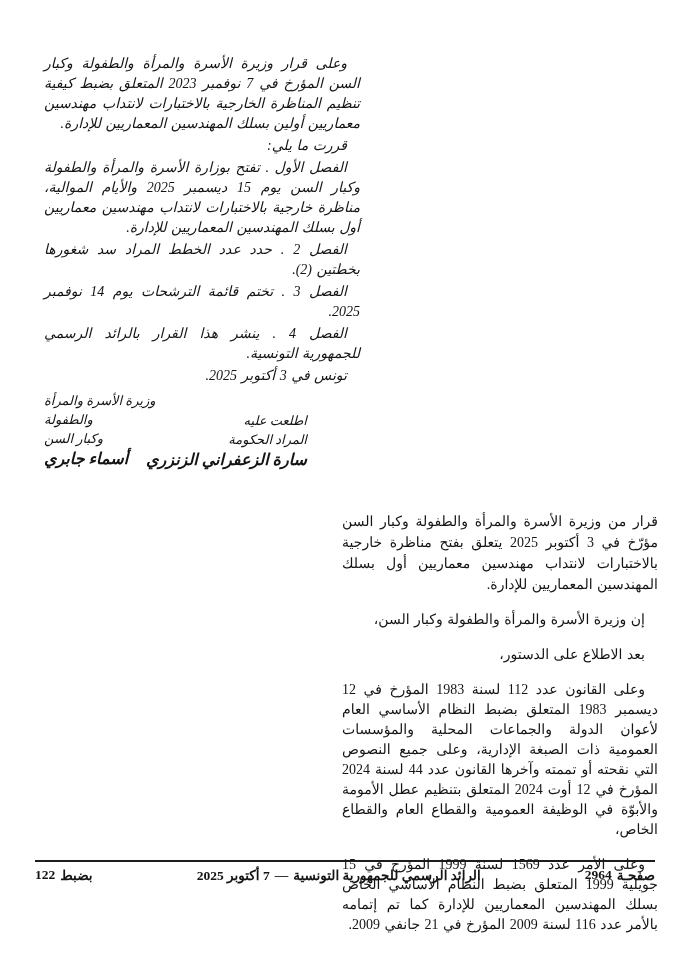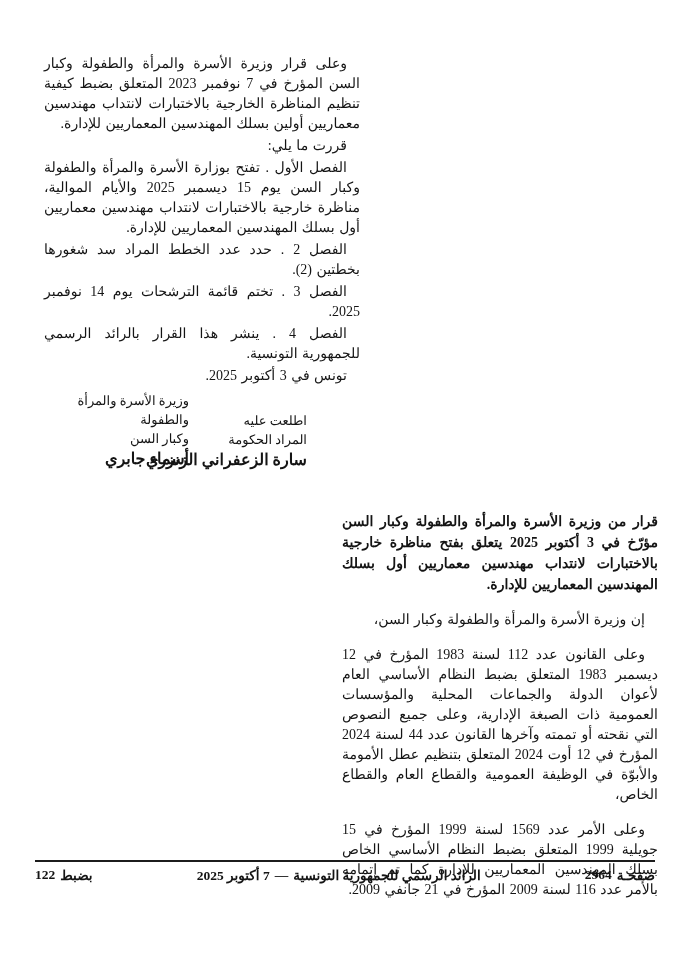--- a/index.html
+++ b/index.html
@@ -21,36 +21,37 @@
     background: #ffffff;
   }
   .col {
     position: absolute;
     direction: rtl;
   }
   .col-left {
     left: 44px;
     top: 54px;
     width: 316px;
+    font-style: italic;
   }
   .col-right {
     left: 342px;
     top: 511px;
     width: 316px;
   }
   .par {
     margin: 0 0 2px 0;
     font-size: 14px;
     line-height: 20px;
     text-align: justify;
     text-indent: 13px;
     word-spacing: 1px;
   }
   .title-par {
-    font-weight: 700;
+    font-weight: 400;
     text-indent: 0;
     line-height: 21px;
     margin-bottom: 4px;
   }
   .single-line {
     text-align: right;
   }
   .gap-top {
     margin-top: 15px;
     font-family: Liberation Serif, serif;
@@ -60,21 +61,21 @@
     height: 78px;
     margin-top: 5px;
     font-size: 13px;
     line-height: 19px;
   }
   .sig-minister {
     position: absolute;
     left: 0;
     top: 0;
     width: 145px;
-    text-align: right;
+    text-align: left;
   }
   .sig-pm {
     position: absolute;
     left: 98px;
     top: 20px;
     width: 165px;
     text-align: right;
   }
   .sig-name {
     font-weight: 700;
@@ -132,20 +133,21 @@
         <div>اطلعت عليه</div>
         <div>المراد الحكومة</div>
         <div class="sig-name">سارة الزعفراني الزنزري</div>
       </div>
     </div>
   </div>
 
   <div class="col col-right">
     <p class="par title-par">قرار من وزيرة الأسرة والمرأة والطفولة وكبار السن مؤرّخ في 3 أكتوبر 2025 يتعلق بفتح مناظرة خارجية بالاختبارات لانتداب مهندسين معماريين أول بسلك المهندسين المعماريين للإدارة.</p>
     <p class="par gap-top single-line">إن وزيرة الأسرة والمرأة والطفولة وكبار السن،</p>
+    <p class="par gap-top single-line">بعد الاطلاع على الدستور،</p>
     <p class="par gap-top">وعلى القانون عدد 112 لسنة 1983 المؤرخ في 12 ديسمبر 1983 المتعلق بضبط النظام الأساسي العام لأعوان الدولة والجماعات المحلية والمؤسسات العمومية ذات الصبغة الإدارية، وعلى جميع النصوص التي نقحته أو تممته وآخرها القانون عدد 44 لسنة 2024 المؤرخ في 12 أوت 2024 المتعلق بتنظيم عطل الأمومة والأبوّة في الوظيفة العمومية والقطاع العام والقطاع الخاص،</p>
     <p class="par gap-top">وعلى الأمر عدد 1569 لسنة 1999 المؤرخ في 15 جويلية 1999 المتعلق بضبط النظام الأساسي الخاص بسلك المهندسين المعماريين للإدارة كما تم إتمامه بالأمر عدد 116 لسنة 2009 المؤرخ في 21 جانفي 2009.</p>
   </div>
 
   <div class="footer-rule"></div>
   <div class="footer">
     <div class="footer-group">
       <span>صفحـة</span>
       <span>2964</span>
     </div>

